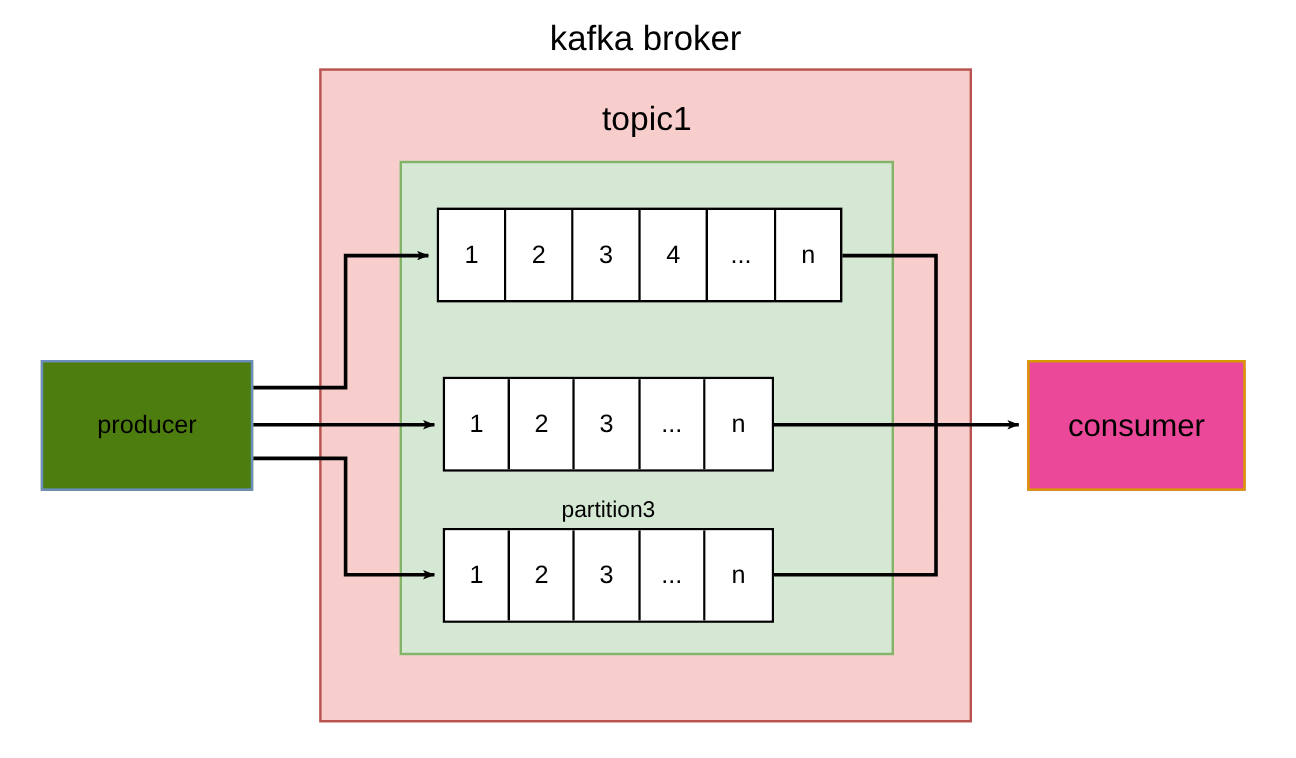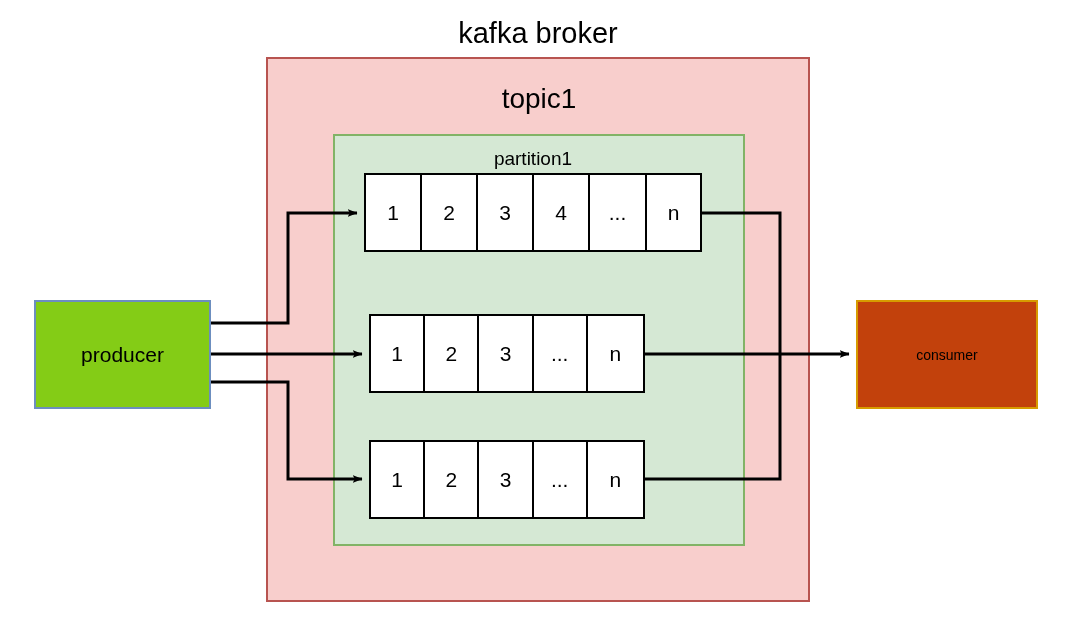--- a/index.html
+++ b/index.html
@@ -98,65 +98,65 @@
   }
   .cell:last-child {
     border-right: none;
   }
   
   #producer-box {
     left: 34px;
     top: 300px;
     width: 177px;
     height: 109px;
-    background: #84cc16;
+    background: #4d7c0f;
     border: 2px solid #6c8ebf;
     font-size: 21px;
     color: #000000;
   }
   #consumer-box {
     left: 856px;
     top: 300px;
     width: 182px;
     height: 109px;
-    background: #c2410c;
+    background: #ec4899;
     border: 2px solid #d79b00;
-    font-size: 14px;
+    font-size: 26px;
     color: #000000;
   }
 </style>
 </head>
 <body>
 
 <div id="canvas">
 
   <div class="node" id="broker-box"></div>
   <div id="broker-title">kafka broker</div>
 
   <div class="node" id="topic-box"></div>
   <div id="topic-title">topic1</div>
 
-  <div class="partition-label" style="left:364px; top:148px; width:338px;">partition1</div>
   <div class="partition-row" id="partition1-row" style="left:364px; top:173px; width:338px; height:79px;">
     <div class="cell" style="width:56px;">1</div>
     <div class="cell" style="width:56px;">2</div>
     <div class="cell" style="width:56px;">3</div>
     <div class="cell" style="width:56px;">4</div>
     <div class="cell" style="width:57px;">...</div>
     <div class="cell" style="width:53px;">n</div>
   </div>
 
   <div class="partition-row" id="partition2-row" style="left:369px; top:314px; width:276px; height:79px;">
     <div class="cell" style="width:55px;">1</div>
     <div class="cell" style="width:55px;">2</div>
     <div class="cell" style="width:55px;">3</div>
     <div class="cell" style="width:55px;">...</div>
     <div class="cell" style="width:56px;">n</div>
   </div>
 
+  <div class="partition-label" style="left:369px; top:415px; width:276px;">partition3</div>
   <div class="partition-row" id="partition3-row" style="left:369px; top:440px; width:276px; height:79px;">
     <div class="cell" style="width:55px;">1</div>
     <div class="cell" style="width:55px;">2</div>
     <div class="cell" style="width:55px;">3</div>
     <div class="cell" style="width:55px;">...</div>
     <div class="cell" style="width:56px;">n</div>
   </div>
 
   <svg class="svg-layer" viewBox="0 0 1080 632">
     <defs>

